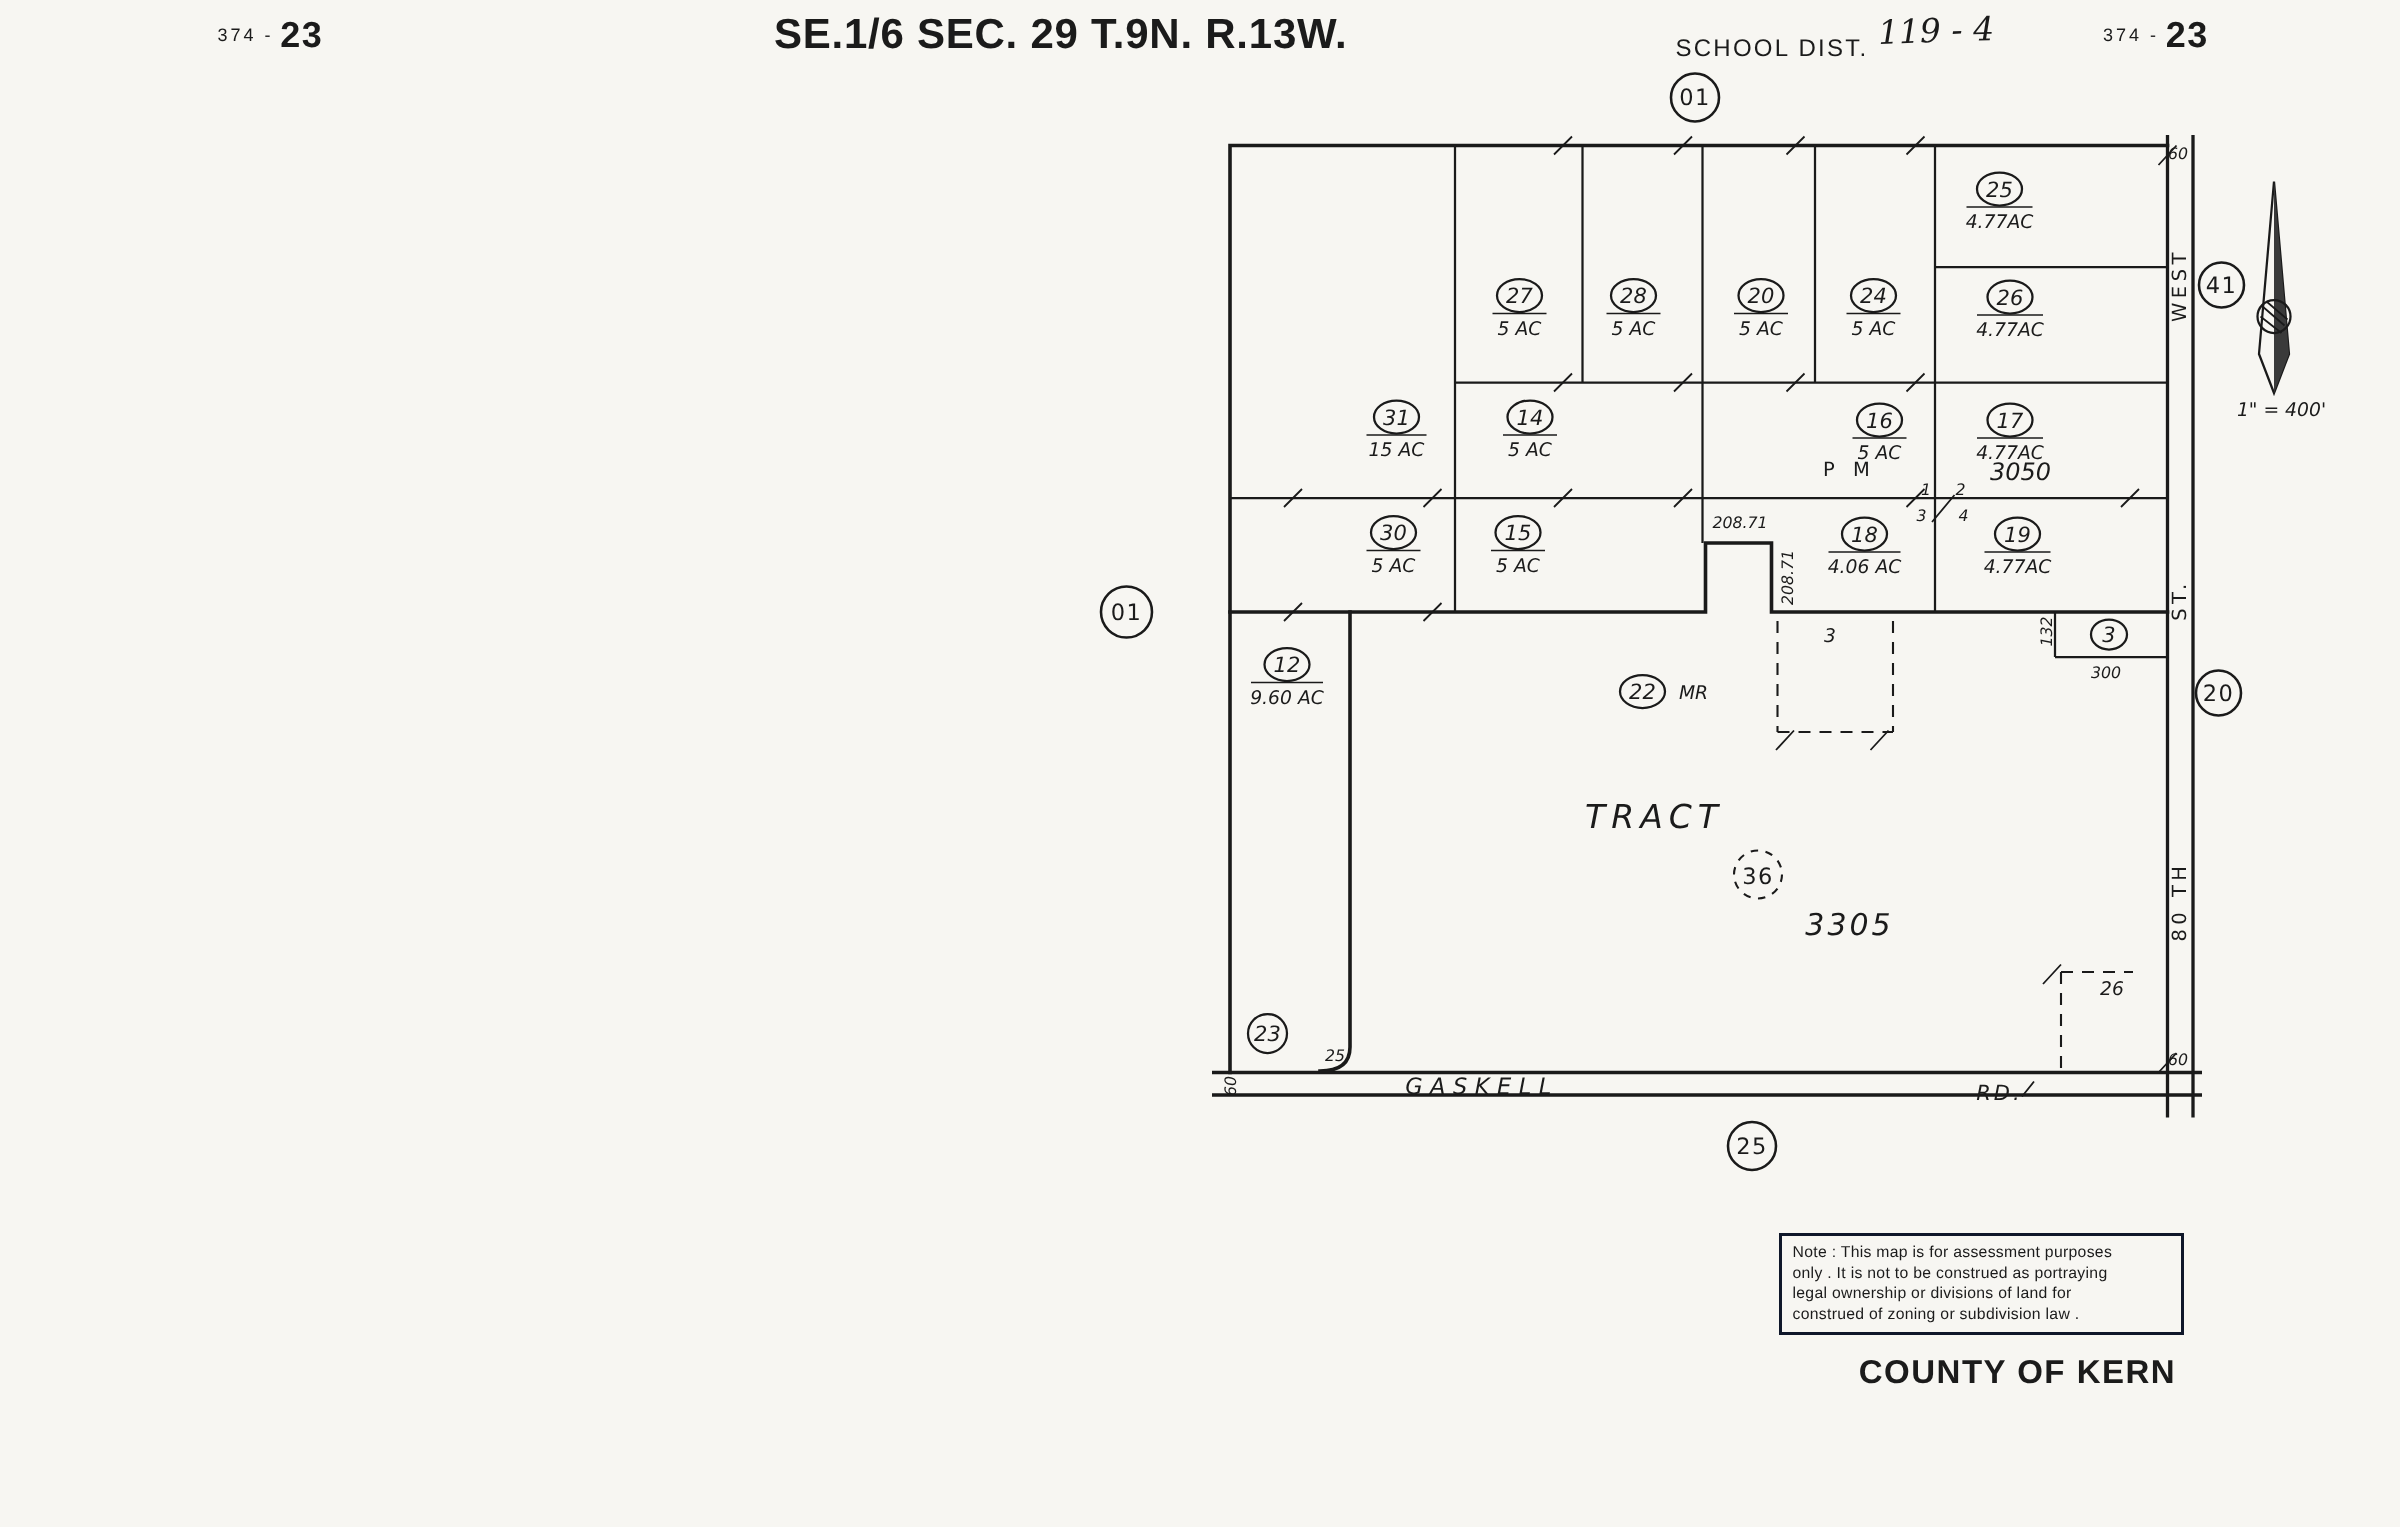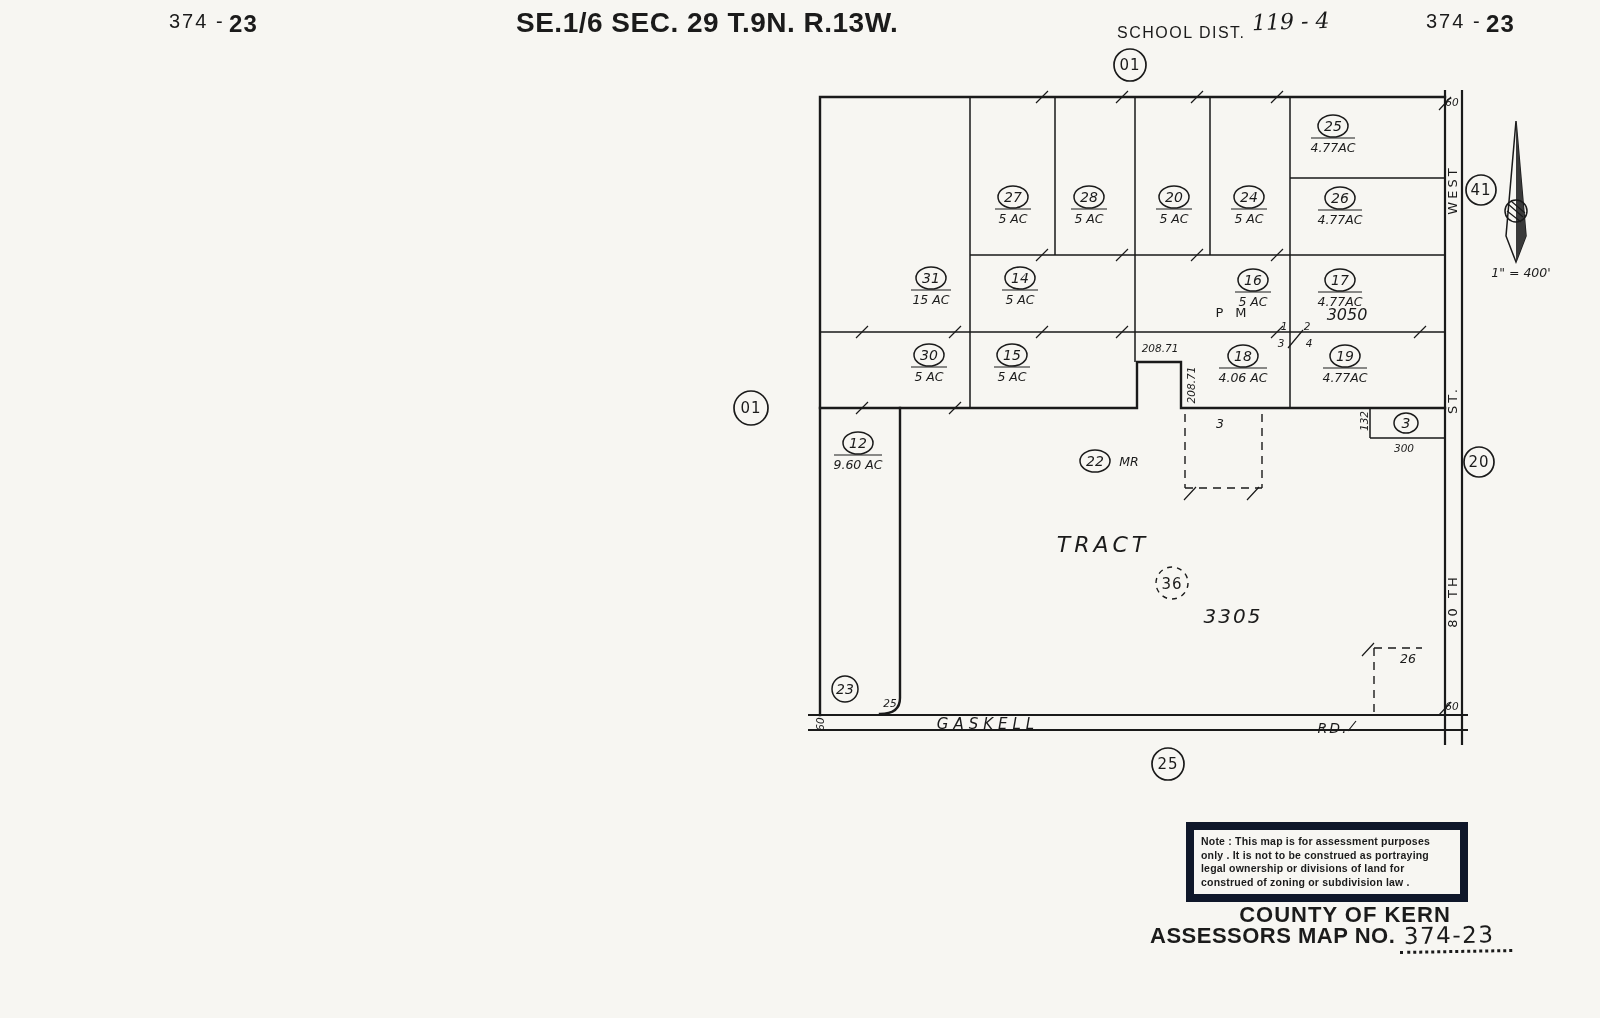--- a/index.html
+++ b/index.html
@@ -24,28 +24,28 @@
   .ref{font-size:15px;text-anchor:middle;letter-spacing:1px;}
   .dim{font-style:italic;font-size:10.5px;text-anchor:middle;}
   .sm{font-style:italic;font-size:12.5px;text-anchor:middle;}
   .pm{font-size:13px;letter-spacing:4px;text-anchor:middle;}
   .hand{font-style:italic;font-size:16px;text-anchor:middle;}
   .street{font-size:13px;letter-spacing:3px;text-anchor:middle;}
   .road-label{font-style:italic;font-size:15px;letter-spacing:5px;text-anchor:middle;}
   .tract{font-style:italic;font-size:22px;letter-spacing:4px;text-anchor:middle;}
   .tractno{font-style:italic;font-size:20px;letter-spacing:2px;text-anchor:middle;}
   
-  .sheetno-sm{font-size:20px;letter-spacing:2px;vertical-align:4px;margin-left:24px;}
+  .sheetno-sm{font-size:12px;letter-spacing:2px;vertical-align:4px;}
   .sheetno-lg{font-size:24px;font-weight:bold;letter-spacing:1px;}
   .title{font-size:28px;font-weight:bold;letter-spacing:0.5px;white-space:nowrap;}
   .school-label{font-size:16px;letter-spacing:1.5px;}
   .school-value{font-size:22px;font-style:italic;font-family:"DejaVu Serif",serif;transform:rotate(-2deg);}
   .notebox{
-    border:8px solid #0f172a;padding:5px 7px;width:252px;background:#f7f6f2;
-    font-size:10.5px;font-weight:bold;line-height:13.5px;letter-spacing:0.2px;
+    border:2px solid #0f172a;padding:5px 7px;width:252px;background:#f7f6f2;
+    font-size:10.5px;font-weight:normal;line-height:13.5px;letter-spacing:0.2px;
   }
   .foot-label{font-size:22px;font-weight:bold;letter-spacing:0.5px;}
   .foot-number{
     display:inline-block;font-size:23px;letter-spacing:1.5px;
     font-family:"DejaVu Sans",sans-serif;
     border-bottom:3px dotted #1a1a1a;padding:0 18px 2px 4px;transform:rotate(-1deg);
   }
   .foot-county{font-size:22px;font-weight:bold;letter-spacing:1px;text-align:center;}
 </style>
 </head>
@@ -266,19 +266,15 @@
     <text class="sm" x="1521" y="277">1" = 400'</text>
   </svg>
 
   <div class="abs notebox" style="left:1186px;top:822px;">
     <div>Note : This map is for assessment purposes</div>
     <div>only . It is not to be construed as portraying</div>
     <div>legal ownership or divisions of land for</div>
     <div>construed of zoning or subdivision law .</div>
   </div>
 
-  <div class="abs" style="left:1150px;top:922px;white-space:nowrap;">
-    <span class="foot-label">ASSESSORS MAP NO.</span>
-    <span class="foot-number">374-23</span>
-  </div>
   <div class="abs foot-county" style="left:1150px;top:902px;width:390px;">COUNTY OF KERN</div>
 
 </div>
 
 </body></html>

